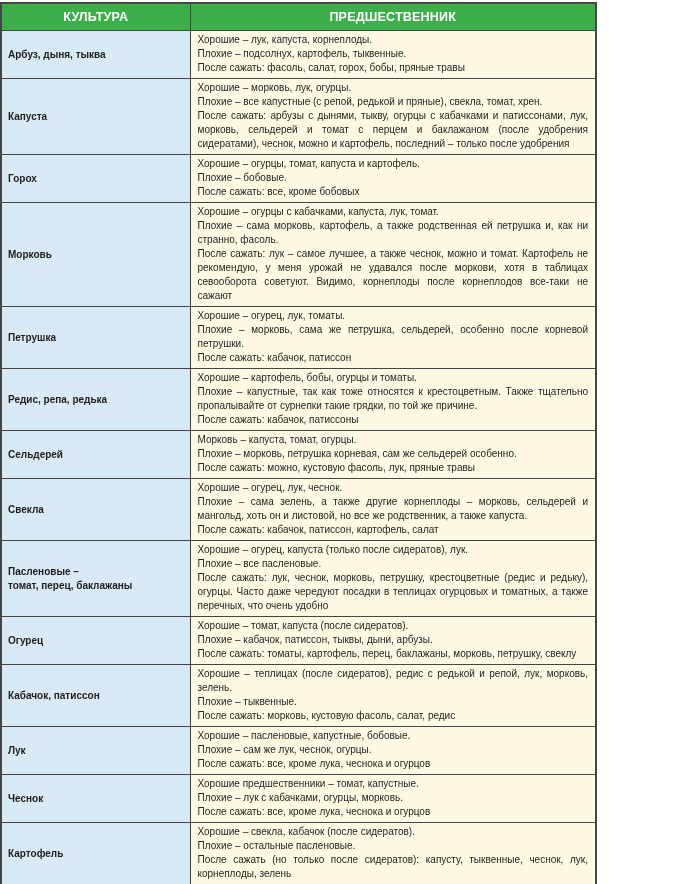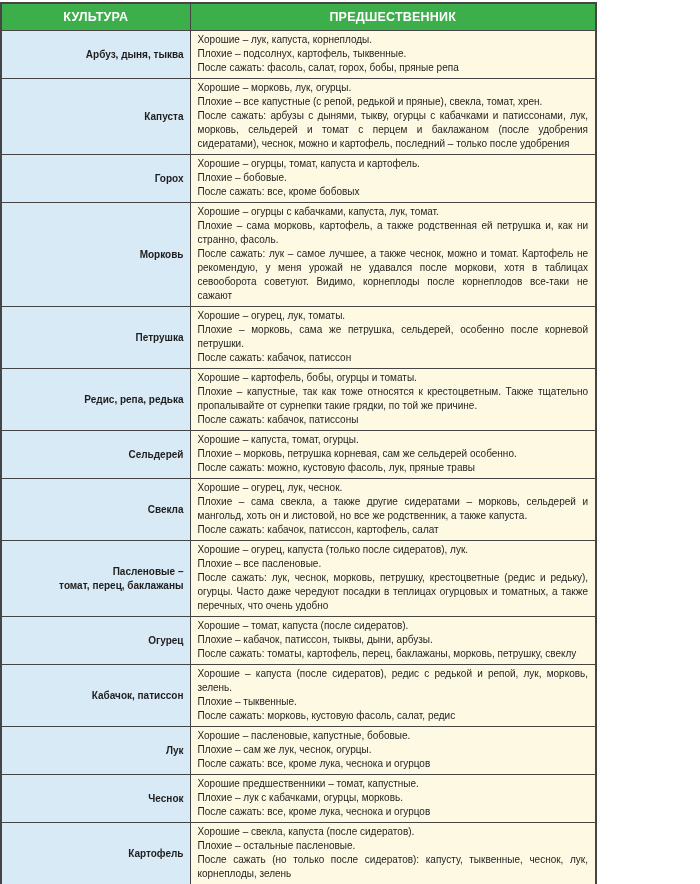--- a/index.html
+++ b/index.html
@@ -34,21 +34,21 @@
   }
   table.rotation td {
     border: 1.5px solid #454545;
     font-size: 10px;
     line-height: 14px;
     vertical-align: middle;
     margin-left: 39px;
   }
   td.culture {
     background: #d9eaf7;
-    text-align: right;
+    text-align: left;
     font-weight: bold;
     padding: 2px 6px;
     white-space: pre-line;
   }
   td.info {
     background: #fdf9e3;
     padding: 2px 7px 3px 7px;
     vertical-align: top;
   }
   td.info .para {
@@ -69,21 +69,21 @@
         <th>КУЛЬТУРА</th>
         <th>ПРЕДШЕСТВЕННИК</th>
       </tr>
     </thead>
     <tbody>
       <tr>
         <td class="culture">Арбуз, дыня, тыква</td>
         <td class="info">
           <div class="para">Хорошие – лук, капуста, корнеплоды.</div>
           <div class="para">Плохие – подсолнух, картофель, тыквенные.</div>
-          <div class="para">После сажать: фасоль, салат, горох, бобы, пряные репа</div>
+          <div class="para">После сажать: фасоль, салат, горох, бобы, пряные травы</div>
         </td>
       </tr>
       <tr>
         <td class="culture">Капуста</td>
         <td class="info">
           <div class="para">Хорошие – морковь, лук, огурцы.</div>
           <div class="para">Плохие – все капустные (с репой, редькой и пряные), свекла, томат, хрен.</div>
           <div class="para">После сажать: арбузы с дынями, тыкву, огурцы с кабачками и патиссонами, лук, морковь, сельдерей и томат с перцем и баклажаном (после удобрения сидератами), чеснок, можно и картофель, последний – только после удобрения</div>
         </td>
       </tr>
@@ -115,30 +115,30 @@
         <td class="culture">Редис, репа, редька</td>
         <td class="info">
           <div class="para">Хорошие – картофель, бобы, огурцы и томаты.</div>
           <div class="para">Плохие – капустные, так как тоже относятся к крестоцветным. Также тщательно пропалывайте от сурнепки такие грядки, по той же причине.</div>
           <div class="para">После сажать: кабачок, патиссоны</div>
         </td>
       </tr>
       <tr>
         <td class="culture">Сельдерей</td>
         <td class="info">
-          <div class="para">Хорошие – капуста, томат, огурцы.</div>
+          <div class="para">Морковь – капуста, томат, огурцы.</div>
           <div class="para">Плохие – морковь, петрушка корневая, сам же сельдерей особенно.</div>
           <div class="para">После сажать: можно, кустовую фасоль, лук, пряные травы</div>
         </td>
       </tr>
       <tr>
         <td class="culture">Свекла</td>
         <td class="info">
           <div class="para">Хорошие – огурец, лук, чеснок.</div>
-          <div class="para">Плохие – сама свекла, а также другие сидератами – морковь, сельдерей и мангольд, хоть он и листовой, но все же родственник, а также капуста.</div>
+          <div class="para">Плохие – сама зелень, а также другие корнеплоды – морковь, сельдерей и мангольд, хоть он и листовой, но все же родственник, а также капуста.</div>
           <div class="para">После сажать: кабачок, патиссон, картофель, салат</div>
         </td>
       </tr>
       <tr>
         <td class="culture">Пасленовые –
 томат, перец, баклажаны</td>
         <td class="info">
           <div class="para">Хорошие – огурец, капуста (только после сидератов), лук.</div>
           <div class="para">Плохие – все пасленовые.</div>
           <div class="para">После сажать: лук, чеснок, морковь, петрушку, крестоцветные (редис и редьку), огурцы. Часто даже чередуют посадки в теплицах огурцовых и томатных, а также перечных, что очень удобно</div>
@@ -148,21 +148,21 @@
         <td class="culture">Огурец</td>
         <td class="info">
           <div class="para">Хорошие – томат, капуста (после сидератов).</div>
           <div class="para">Плохие – кабачок, патиссон, тыквы, дыни, арбузы.</div>
           <div class="para">После сажать: томаты, картофель, перец, баклажаны, морковь, петрушку, свеклу</div>
         </td>
       </tr>
       <tr>
         <td class="culture">Кабачок, патиссон</td>
         <td class="info">
-          <div class="para">Хорошие – капуста (после сидератов), редис с редькой и репой, лук, морковь, зелень.</div>
+          <div class="para">Хорошие – теплицах (после сидератов), редис с редькой и репой, лук, морковь, зелень.</div>
           <div class="para">Плохие – тыквенные.</div>
           <div class="para">После сажать: морковь, кустовую фасоль, салат, редис</div>
         </td>
       </tr>
       <tr>
         <td class="culture">Лук</td>
         <td class="info">
           <div class="para">Хорошие – пасленовые, капустные, бобовые.</div>
           <div class="para">Плохие – сам же лук, чеснок, огурцы.</div>
           <div class="para">После сажать: все, кроме лука, чеснока и огурцов</div>
@@ -172,20 +172,20 @@
         <td class="culture">Чеснок</td>
         <td class="info">
           <div class="para">Хорошие предшественники – томат, капустные.</div>
           <div class="para">Плохие – лук с кабачками, огурцы, морковь.</div>
           <div class="para">После сажать: все, кроме лука, чеснока и огурцов</div>
         </td>
       </tr>
       <tr>
         <td class="culture">Картофель</td>
         <td class="info">
-          <div class="para">Хорошие – свекла, капуста (после сидератов).</div>
+          <div class="para">Хорошие – свекла, кабачок (после сидератов).</div>
           <div class="para">Плохие – остальные пасленовые.</div>
           <div class="para">После сажать (но только после сидератов): капусту, тыквенные, чеснок, лук, корнеплоды, зелень</div>
         </td>
       </tr>
     </tbody>
   </table>
 </div>
 
 </body></html>

